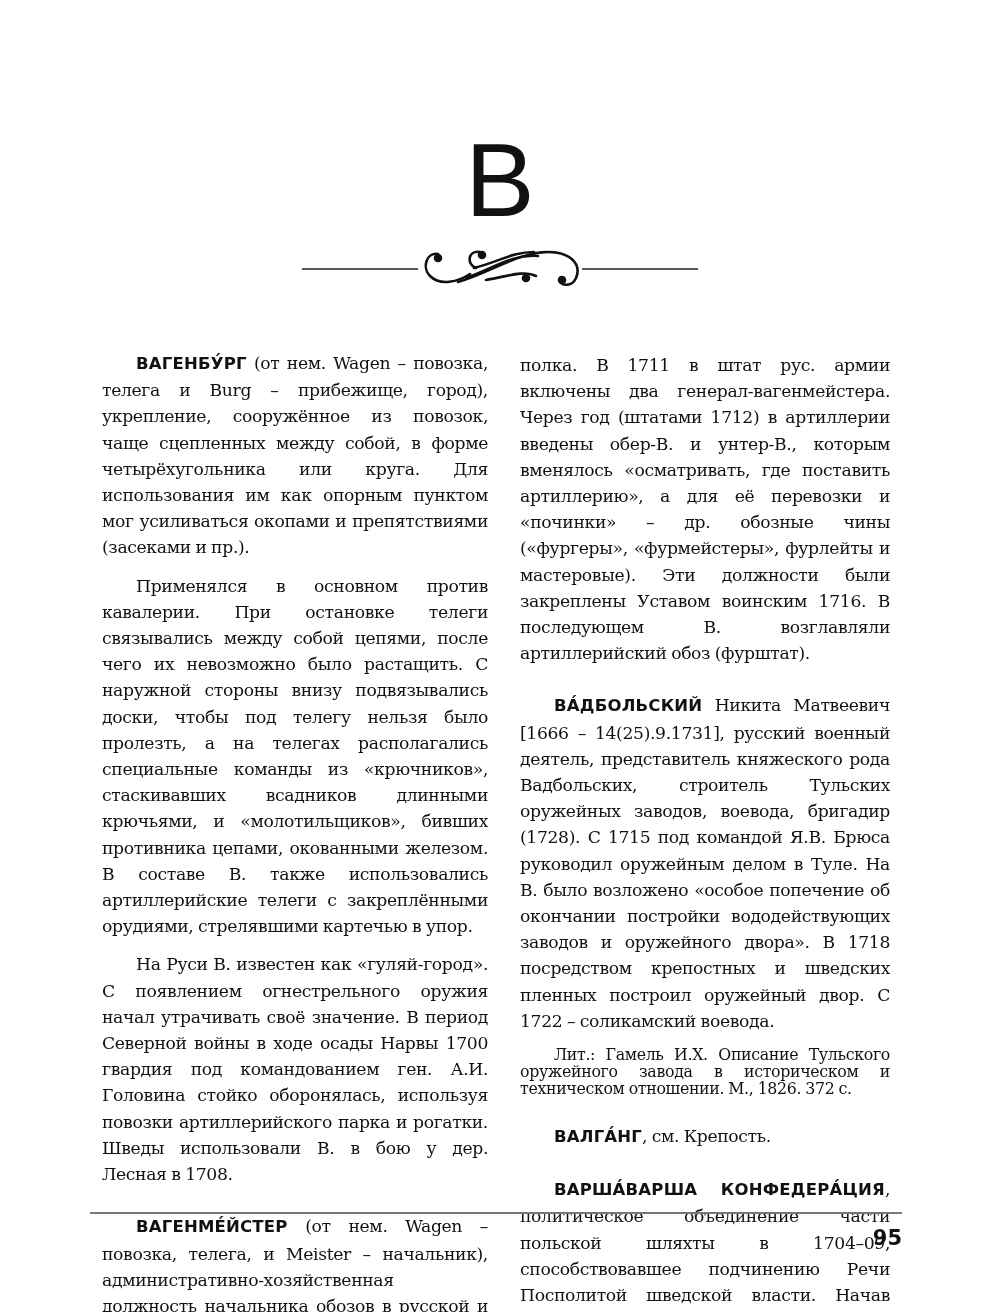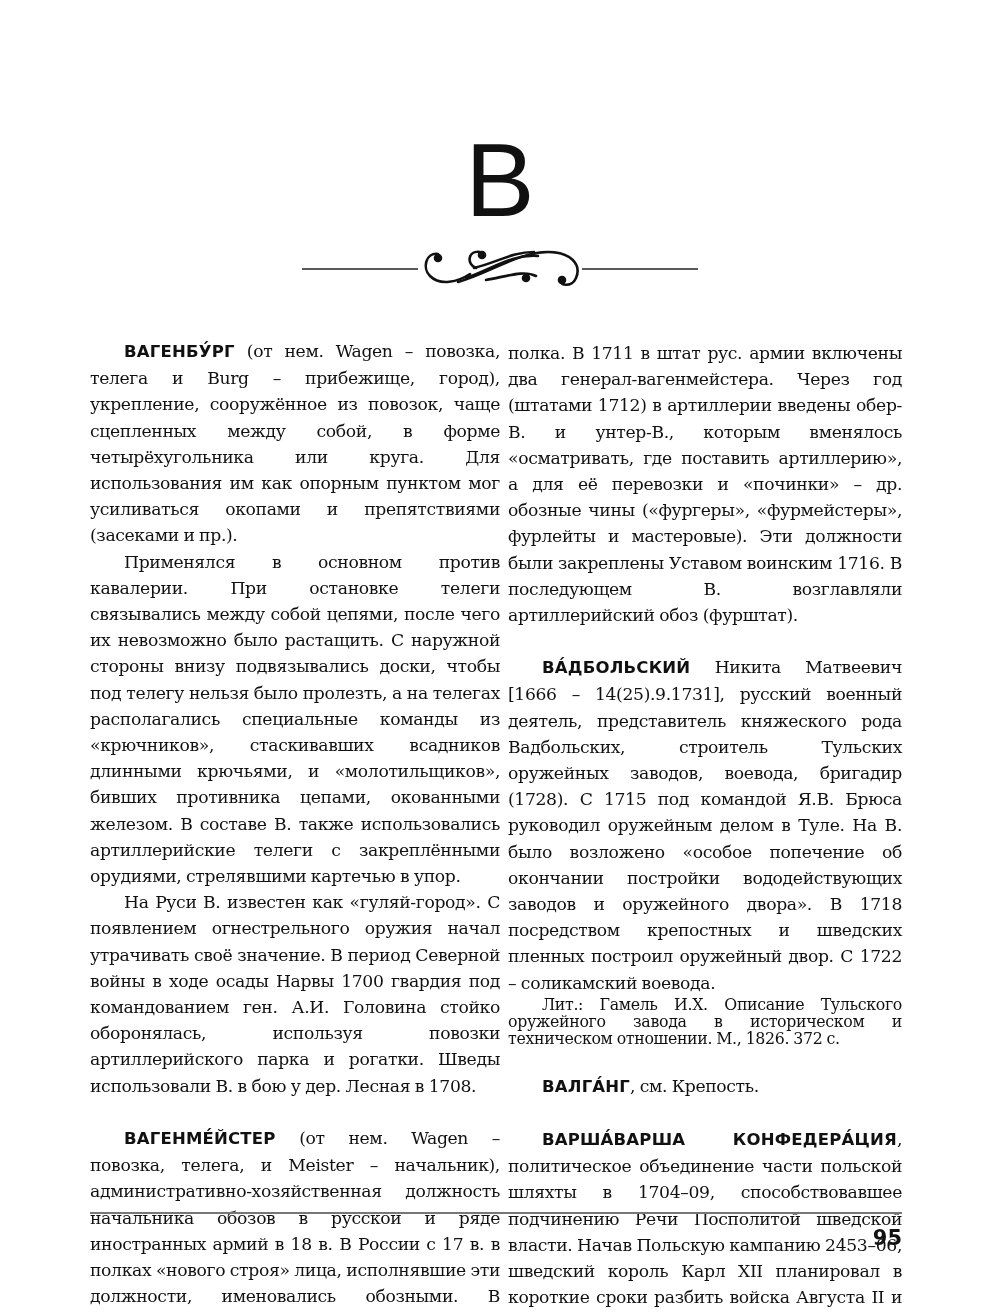--- a/index.html
+++ b/index.html
@@ -9,21 +9,21 @@
     font-family: "Liberation Sans", sans-serif; font-size: 104px; line-height: 104px; font-weight: normal; color: #111;
   }
   .ornament { position: absolute; left: 298px; top: 238px; width: 404px; height: 58px; }
   .col {
     position: absolute; top: 338px; width: 410px;
     font-family: "DejaVu Serif", serif; font-size: 17.2px; line-height: 26.2px;
     text-align: justify; hyphens: none; letter-spacing: -0.35px; word-spacing: -0.5px;
   }
   .col.left { left: 90px; }
   .col.right { left: 508px; width: 394px; top: 340px; }
-  .col p { margin: 0; text-indent: 34px; }
+  .col p { margin: 12px; text-indent: 34px; }
   .col p.cont { text-indent: 0; }
   .entry { margin-bottom: 26px; }
   .hw { font-family: "DejaVu Sans", sans-serif; font-weight: bold; letter-spacing: 0.2px; font-size: 16.5px; }
   .it { }
   .lit { font-size: 15.8px; line-height: 17px; }
   .rule { position: absolute; left: 90px; top: 1212px; width: 812px; height: 2px; background: #777; }
   .pagenum {
     position: absolute; right: 98px; top: 1226px; font-family: "DejaVu Sans", sans-serif;
     font-weight: bold; font-size: 21px; color: #111;
   }

